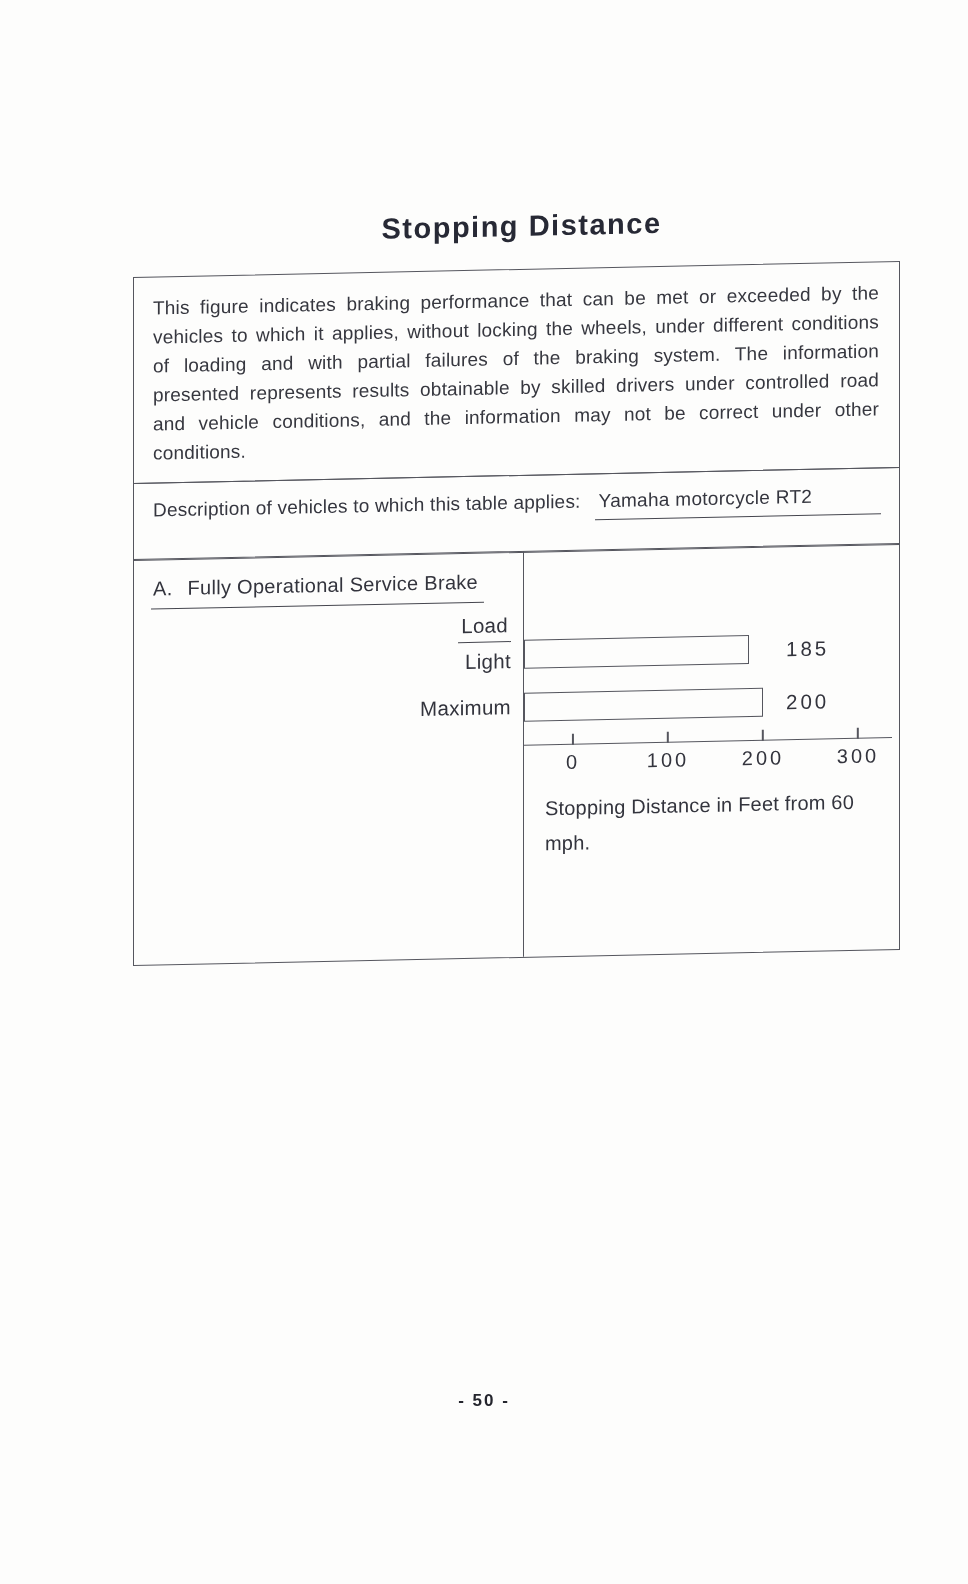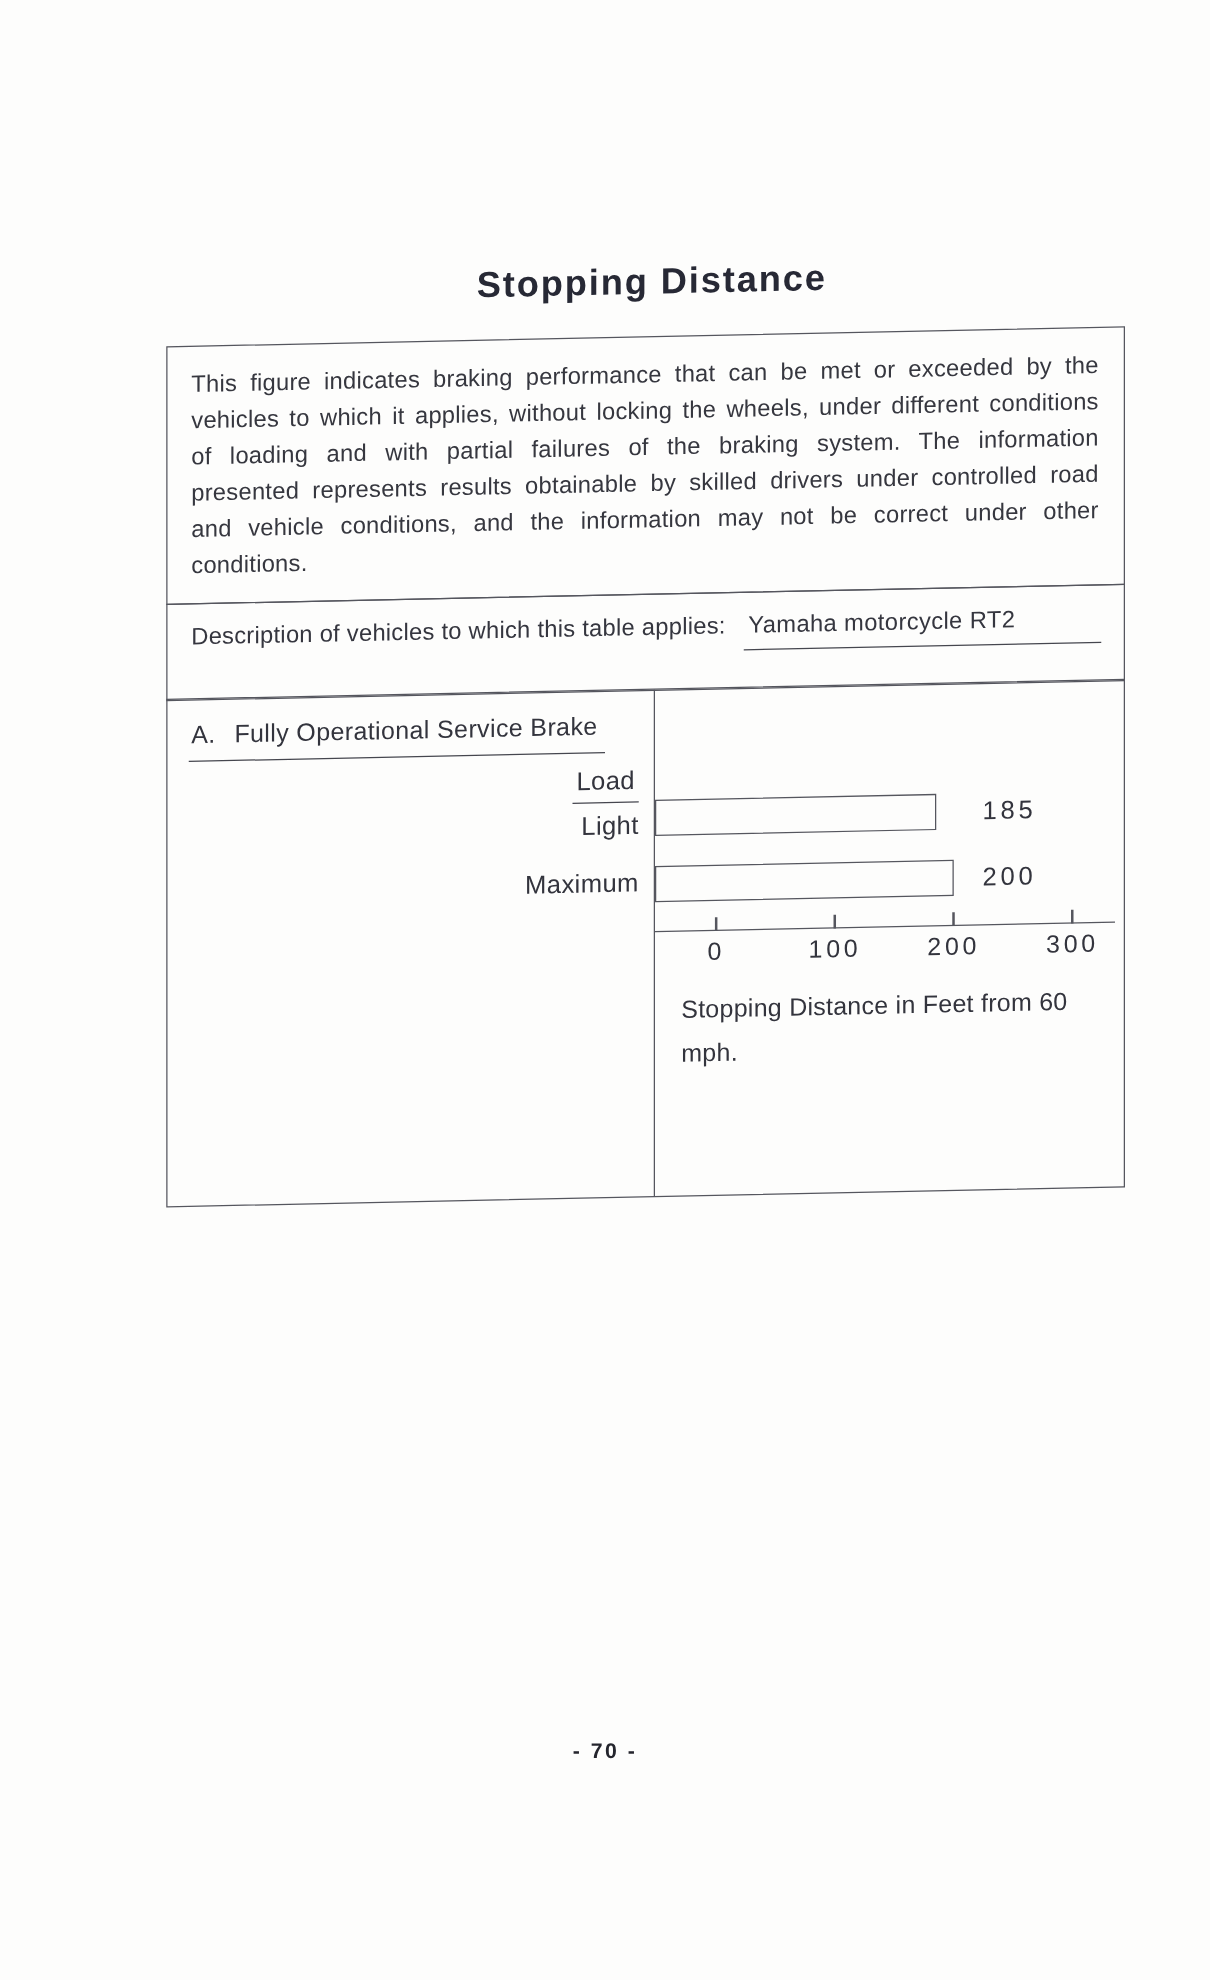--- a/index.html
+++ b/index.html
@@ -245,14 +245,14 @@
             <span class="tick-label">300</span>
           </div>
 
           <div class="caption">Stopping Distance in Feet from 60 mph.</div>
         </div>
 
       </div>
     </div>
   </div>
 
-  <div class="page-number">- 70 -</div>
+  <div class="page-number">- 50 -</div>
 </div>
 
 </body></html>

